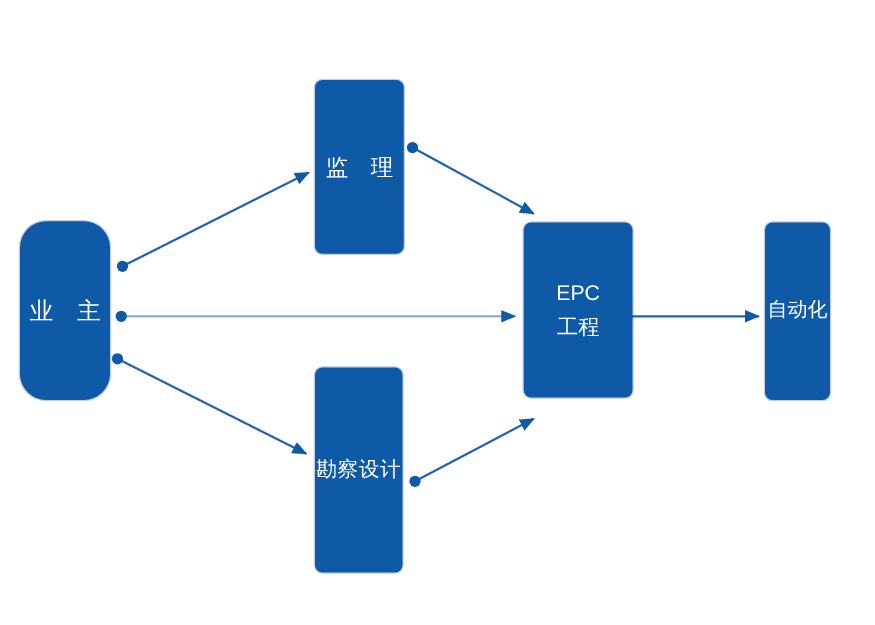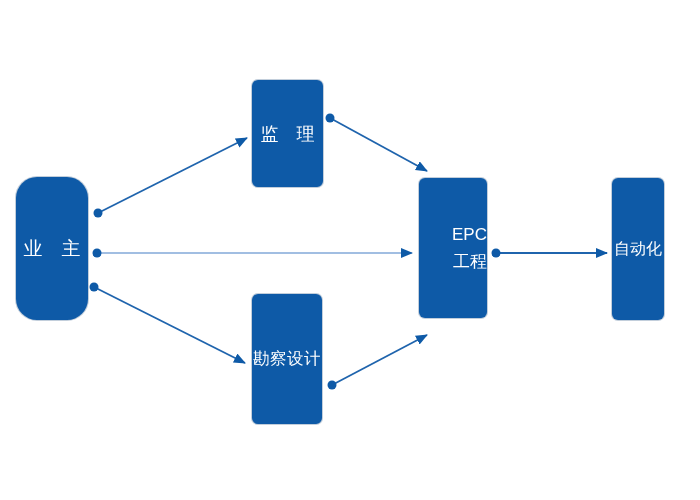--- a/index.html
+++ b/index.html
@@ -47,23 +47,23 @@
     justify-content: center;
     text-align: center;
     box-sizing: border-box;
     box-shadow: 0 0 0 1px rgba(10, 58, 112, 0.25);
   }
   .node span {
     display: block;
     white-space: nowrap;
   }
   .node-owner        { left: 16px;  top: 177px; width: 72px; height: 143px; font-size: 19px; border-radius: 21px; }
-  .node-supervision  { left: 252px; top: 80px;  width: 71px; height: 107px; font-size: 18px; }
-  .node-survey       { left: 252px; top: 294px; width: 70px; height: 130px; font-size: 16.5px; letter-spacing: 0.5px; font-family: Liberation Serif, serif; }
-  .node-epc          { left: 419px; top: 178px; width: 68px; height: 140px; font-size: 17px; line-height: 27px; align-items: flex-end; }
+  .node-supervision  { left: 252px; top: 64px;  width: 71px; height: 139px; font-size: 18px; }
+  .node-survey       { left: 252px; top: 294px; width: 70px; height: 164px; font-size: 16.5px; letter-spacing: 0.5px; font-family: Liberation Serif, serif; }
+  .node-epc          { left: 419px; top: 178px; width: 87px; height: 140px; font-size: 17px; line-height: 27px; }
   .node-automation   { left: 612px; top: 178px; width: 52px; height: 142px; font-size: 16px; line-height: 26px; }
 </style>
 </head>
 <body>
 
 <div class="canvas">
 
   <svg class="edges" viewBox="0 0 700 500" xmlns="http://www.w3.org/2000/svg">
     <defs>
       <marker id="arrowhead" markerUnits="userSpaceOnUse" markerWidth="14" markerHeight="12" refX="11" refY="5" orient="auto">

